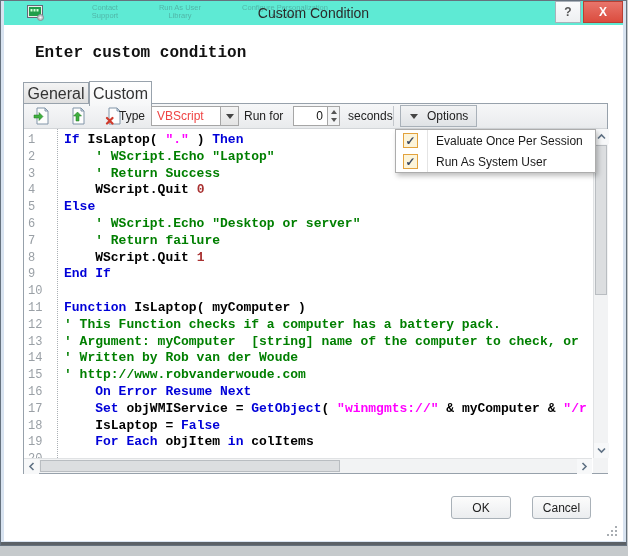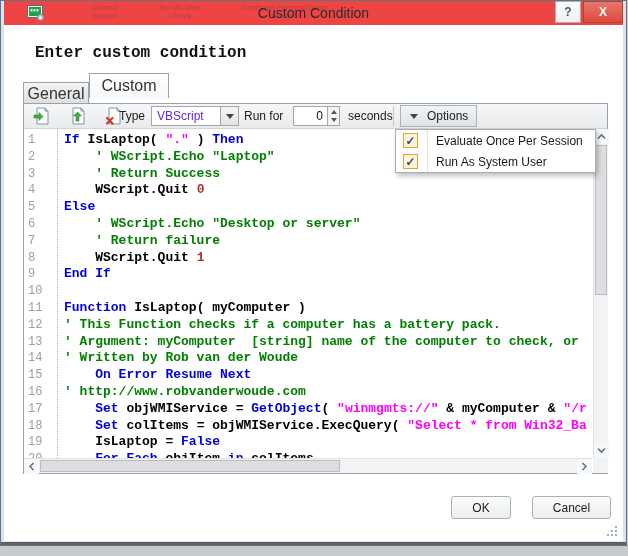--- a/index.html
+++ b/index.html
@@ -3,39 +3,39 @@
 <meta charset="utf-8">
 <style>
   * { margin:0; padding:0; box-sizing:border-box; }
   html,body { width:628px; height:556px; font-family:"Liberation Sans", sans-serif; }
   .screen { position:relative; width:628px; height:556px; background:#C6CACC; overflow:hidden; }
   .dialog { position:absolute; left:0; top:0; width:627px; height:546px; background:#FFFFFF; border:1px solid #66727E; }
   .frame-tint { position:absolute; left:0; top:0; right:0; bottom:0; border-left:3px solid #D8E3F0; border-right:3px solid #D8E3F0; border-bottom:4px solid #D8E3F0; pointer-events:none; z-index:30; }
   .bottom-dark { position:absolute; left:0; bottom:0; width:100%; height:3px; background:#5B6166; z-index:31; }
 
   .top-strip { position:absolute; left:0; top:0; width:100%; height:3px; background:#3E3E3E; }
-  .titlebar { position:absolute; left:0; top:3; width:100%; height:24px; background:#ef4444; }
+  .titlebar { position:absolute; left:0; top:3; width:100%; height:24px; background:#5eead4; }
   .app-icon { position:absolute; left:26px; top:4px; width:18px; height:16px; }
   .ghost { position:absolute; top:3px; font-size:7.5px; line-height:8px; color:#30383E; opacity:.30; filter:blur(.5px); text-align:center; }
   .win-title { position:absolute; left:0; right:0; top:4px; text-align:center; font-size:14px; color:#2B2B2B; }
   .help-btn { position:absolute; left:554px; top:0; width:26px; height:22px; background:linear-gradient(#FAFBFC,#EDEFF1); border:1px solid #A9B1B9; font-size:12px; font-weight:bold; color:#555; }
   .close-btn { position:absolute; left:582px; top:0; width:40px; height:22px; background:linear-gradient(#E8756B,#DB4C3E); border:1px solid #BA3F33; color:#FFF; font-size:12px; font-weight:bold; }
 
   .heading { position:absolute; left:34px; top:43px; font-size:16px; font-weight:bold; color:#111;font-family:Liberation Mono, monospace; }
 
   .tab { position:absolute; text-align:center; font-size:16px; color:#333; border:1px solid #98A2AC; z-index:3; }
   .tab-general { left:22px; top:81px; width:66px; height:22px; line-height:21px; background:linear-gradient(#F4F4F4,#DFDFDF); }
-  .tab-custom  { left:88px; top:72px; width:80px; height:25px; line-height:24px; background:linear-gradient(#FFFFFF,#F6F7F8); border-bottom:none; }
+  .tab-custom  { left:88px; top:80px; width:63px; height:25px; line-height:24px; background:linear-gradient(#FFFFFF,#F6F7F8); border-bottom:none; }
 
   .main-box { position:absolute; left:22px; top:102px; width:585px; height:371px; border:1px solid #97A1AB; background:#FFF; }
   .toolbar { position:absolute; left:0; top:0; width:100%; height:25px; background:linear-gradient(#F6F7F8,#E9EBED); border-bottom:1px solid #D2D5D8;padding-left:37px; }
   .tb-icon { position:absolute; top:3px; width:17px; height:18px; }
   .tb-lbl { position:absolute; top:5px; font-size:12px; color:#222; }
   .combo { position:absolute; left:127px; top:2px; width:88px; height:20px; border:1px solid #A6A6A6; background:#FFF; }
-  .combo-text { position:absolute; left:5px; top:2px; font-size:12px; color:#6d28d9; }
+  .combo-text { position:absolute; left:5px; top:2px; font-size:12px; color:#ef4444; }
   .combo-btn { position:absolute; right:0; top:0; width:18px; height:18px; background:linear-gradient(#F4F4F4,#E4E4E4); border-left:1px solid #A6A6A6; }
   .caret { position:absolute; left:50%; top:50%; margin:-2px 0 0 -4px; width:0; height:0; border-left:4px solid transparent; border-right:4px solid transparent; border-top:5px solid #444; }
   .spin-wrap { position:absolute; left:269px; top:2px; width:47px; height:20px; }
   .spin-input { position:absolute; left:0; top:0; width:34px; height:20px; border:1px solid #A6A6A6; border-right:none; font-family:"Liberation Sans",sans-serif; font-size:12px; text-align:right; padding-right:4px; color:#111; }
   .spin-btns { position:absolute; left:34px; top:0; width:13px; height:20px; border:1px solid #A6A6A6; background:#F2F3F4; }
   .spin-up,.spin-dn { position:absolute; left:0; width:11px; height:9px; }
   .spin-up { top:0; } .spin-dn { bottom:0; }
   .spin-up:after,.spin-dn:after { content:""; position:absolute; left:3px; width:0; height:0; border-left:3px solid transparent; border-right:3px solid transparent; }
   .spin-up:after { top:3px; border-bottom:4px solid #555; }
   .spin-dn:after { top:2px; border-top:4px solid #555; }
@@ -58,21 +58,21 @@
   .corner { position:absolute; left:569px; top:354px; width:15px; height:15px; background:#F2F3F4; }
 
   .menu { position:absolute; left:394px; top:128px; width:201px; background:#FFF; border:1px solid #ACACAC; box-shadow:2px 3px 5px rgba(0,0,0,.25); z-index:20; }
   .menu:before { content:""; position:absolute; left:31px; top:0; bottom:0; width:0; border-left:1px solid #E4E4E4; }
   .menu-item { position:relative; height:21px; display:flex; align-items:center; }
   .menu-check { position:absolute; left:7px; top:3px; width:15px; height:15px; border:1px solid #E3A23C; background:#FCF4DA; color:#3C4A63; font-size:12px; font-weight:bold; line-height:14px; text-align:center; }
   .menu-label { margin-left:40px; font-size:12px; color:#1A1A1A; }
 
   .btn { position:absolute; top:495px; height:23px; background:linear-gradient(#FCFCFC,#EBEDEF); border:1px solid #A9B1B8; border-radius:3px; font-size:12px; color:#222; font-family:"Liberation Sans",sans-serif; }
   .btn-ok { left:450px; width:60px; }
-  .btn-cancel { left:531px; width:79px; }
+  .btn-cancel { left:531px; width:59px; }
   .resize-grip { position:absolute; left:605px; top:522px; width:12px; height:12px; z-index:32; }
 </style>
 </head>
 <body>
 
 <div class="screen">
   <div class="dialog">
 
     <div class="top-strip"></div>
 
@@ -169,24 +169,23 @@
           <div class="code-line"><span class="tok-k">Else</span></div>
           <div class="code-line"><span class="tok-c">    ' WScript.Echo "Desktop or server"</span></div>
           <div class="code-line"><span class="tok-c">    ' Return failure</span></div>
           <div class="code-line"><span class="tok-p">    WScript.Quit </span><span class="tok-n">1</span></div>
           <div class="code-line"><span class="tok-k">End If</span></div>
           <div class="code-line"></div>
           <div class="code-line"><span class="tok-k">Function</span><span class="tok-p"> IsLaptop( myComputer )</span></div>
           <div class="code-line"><span class="tok-c">' This Function checks if a computer has a battery pack.</span></div>
           <div class="code-line"><span class="tok-c">' Argument: myComputer  [string] name of the computer to check, or</span></div>
           <div class="code-line"><span class="tok-c">' Written by Rob van der Woude</span></div>
+          <div class="code-line"><span class="tok-c">' http://www.robvanderwoude.com</span></div>
           <div class="code-line"><span class="tok-p">    </span><span class="tok-k">On Error Resume Next</span></div>
-          <div class="code-line"><span class="tok-c">' http://www.robvanderwoude.com</span></div>
           <div class="code-line"><span class="tok-p">    </span><span class="tok-k">Set</span><span class="tok-p"> objWMIService = </span><span class="tok-k">GetObject</span><span class="tok-p">( </span><span class="tok-s">"winmgmts://"</span><span class="tok-p"> &amp; myComputer &amp; </span><span class="tok-s">"/r</span></div>
-          <div class="code-line"><span class="tok-p">    </span><span class="tok-k">Set</span><span class="tok-p"> colItems = objWMIService.ExecQuery( </span><span class="tok-s">"Select * from Win32_Ba</span></div>
           <div class="code-line"><span class="tok-p">    IsLaptop = </span><span class="tok-k">False</span></div>
           <div class="code-line"><span class="tok-p">    </span><span class="tok-k">For Each</span><span class="tok-p"> objItem </span><span class="tok-k">in</span><span class="tok-p"> colItems</span></div>
         </div>
 
       <div class="vscroll">
         <span class="scroll-btn" style="top:0" id="arrUp"><svg width="15" height="15" viewBox="0 0 15 15">
               <polyline points="4,9.5 7.5,6 11,9.5" fill="none" stroke="#5F7184" stroke-width="1.6"></polyline>
             </svg></span>
         <span class="v-thumb"></span>
         <span class="scroll-btn" style="bottom:0" id="arrDn"><svg width="15" height="15" viewBox="0 0 15 15">

